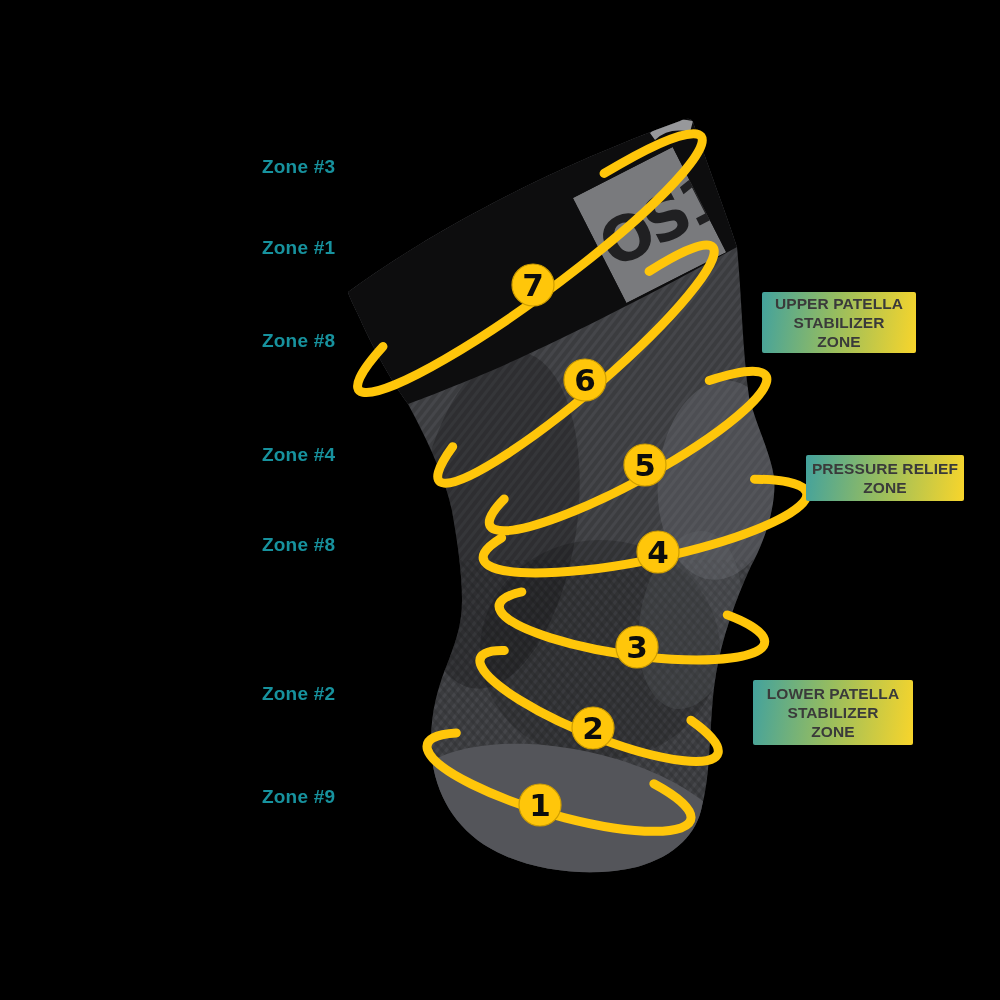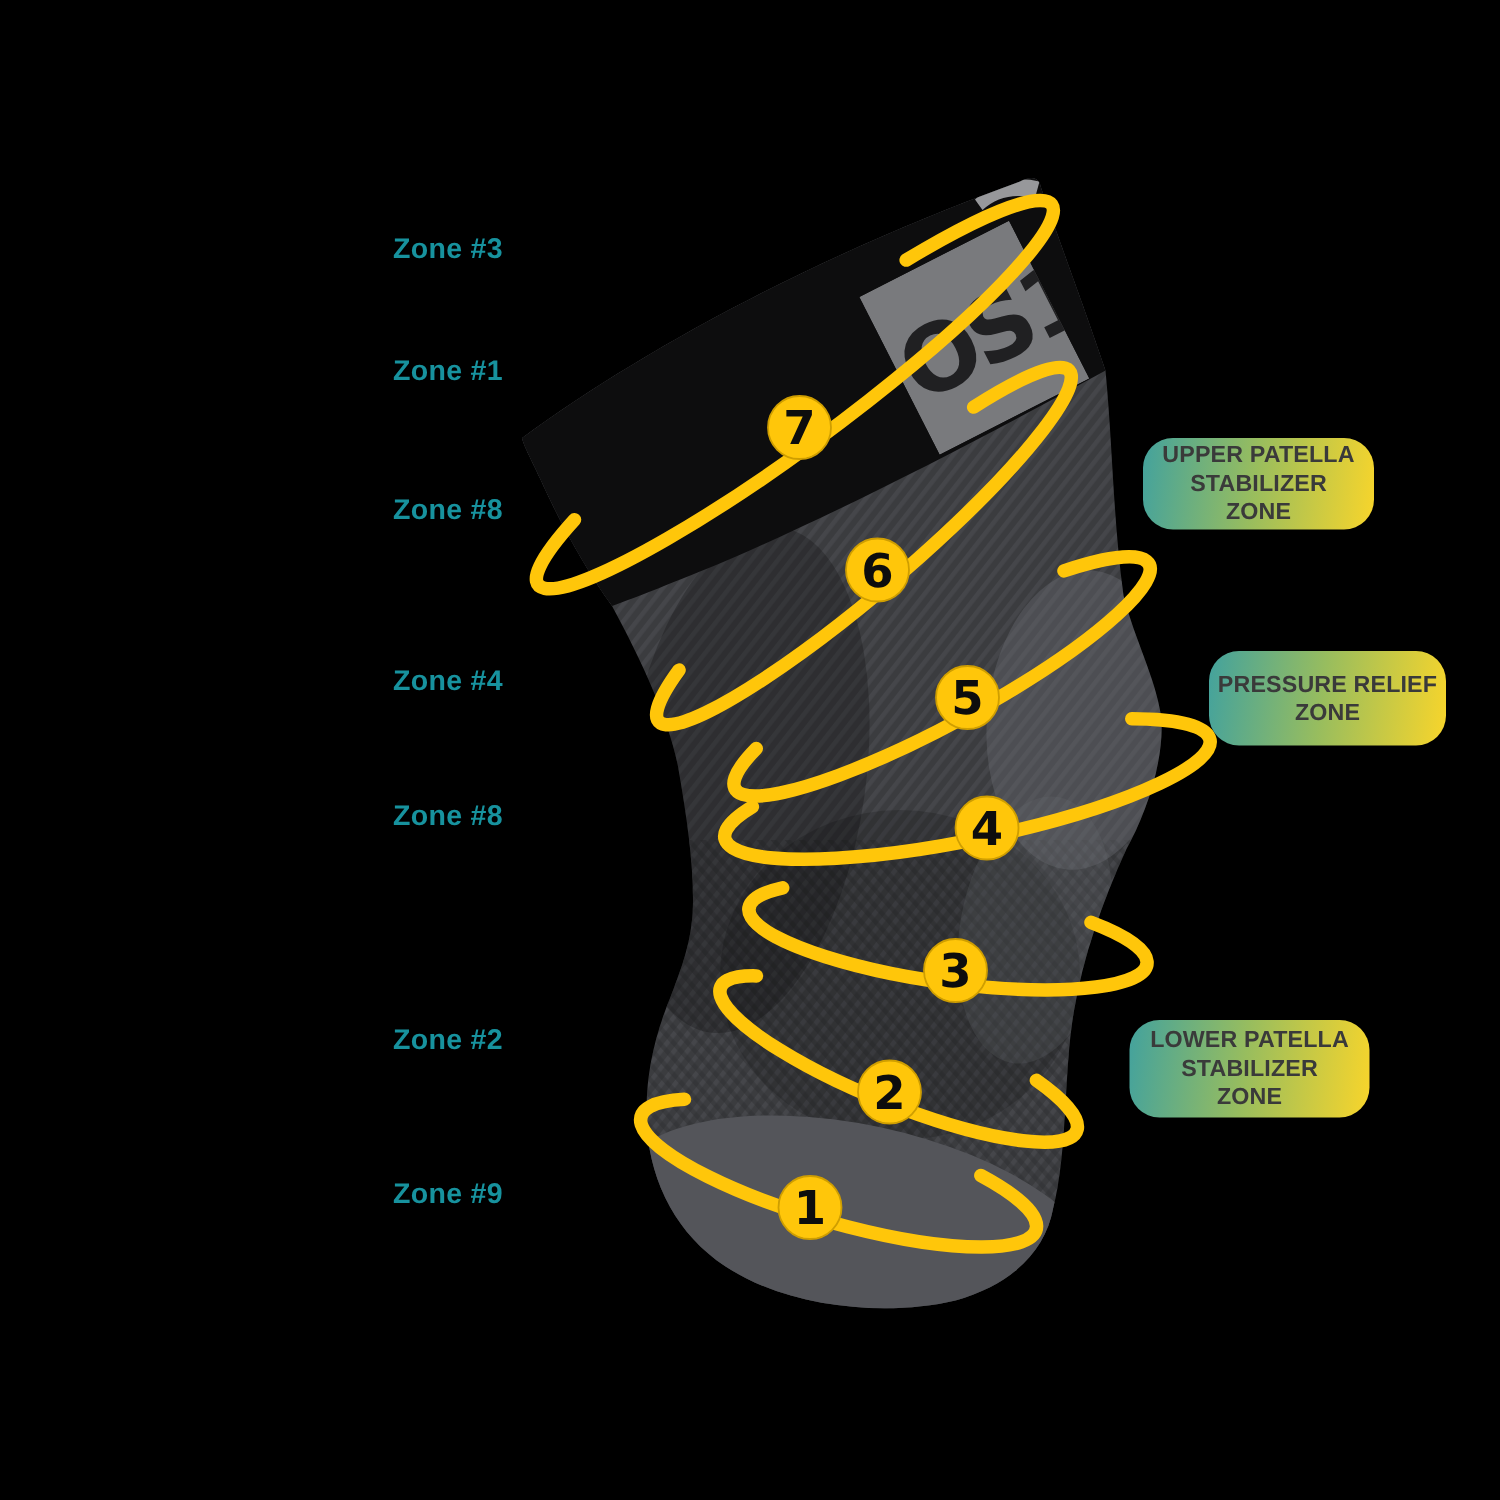--- a/index.html
+++ b/index.html
@@ -19,21 +19,21 @@
     font-family:"Liberation Sans",sans-serif;
   }
   #stage svg{position:absolute;left:0;top:0;}
   .zone-label{
     position:absolute;left:262px;width:110px;height:22px;
     color:var(--zone-label-teal);
     font-size:19px;font-weight:bold;letter-spacing:.2px;line-height:22px;
   }
   .callout{
     position:absolute;display:flex;flex-direction:column;align-items:center;justify-content:center;
-    border-radius:20px;
+    border-radius:2px;
     background:linear-gradient(97deg,var(--badge-gradient-start) 0%,var(--badge-gradient-mid) 48%,var(--badge-gradient-end) 100%);
     color:var(--badge-text);
     font-weight:bold;font-size:15.5px;line-height:19px;text-align:center;
     letter-spacing:.1px;
   }
   .callout span{display:block;}
   .ring{fill:none;stroke:var(--band-yellow);stroke-width:9;stroke-linecap:round;}
   .num-circle{fill:var(--band-yellow);stroke:#cf9e00;stroke-width:1.2;}
   .num-text{
     font-family:"DejaVu Sans",sans-serif;font-weight:bold;font-size:31px;
@@ -153,21 +153,21 @@
   <div class="zone-label" style="top:444px">Zone #4</div>
   <div class="zone-label" style="top:534px">Zone #8</div>
   <div class="zone-label" style="top:683px">Zone #2</div>
   <div class="zone-label" style="top:786px">Zone #9</div>
 
   <div class="callout" style="left:762px;top:292px;width:154px;height:61px">
     <span>UPPER PATELLA</span>
     <span>STABILIZER</span>
     <span>ZONE</span>
   </div>
-  <div class="callout" style="left:806px;top:434px;width:158px;height:63px">
+  <div class="callout" style="left:806px;top:455px;width:158px;height:46px">
     <span>PRESSURE RELIEF</span>
     <span>ZONE</span>
   </div>
   <div class="callout" style="left:753px;top:680px;width:160px;height:65px">
     <span>LOWER PATELLA</span>
     <span>STABILIZER</span>
     <span>ZONE</span>
   </div>
 
 </div>

